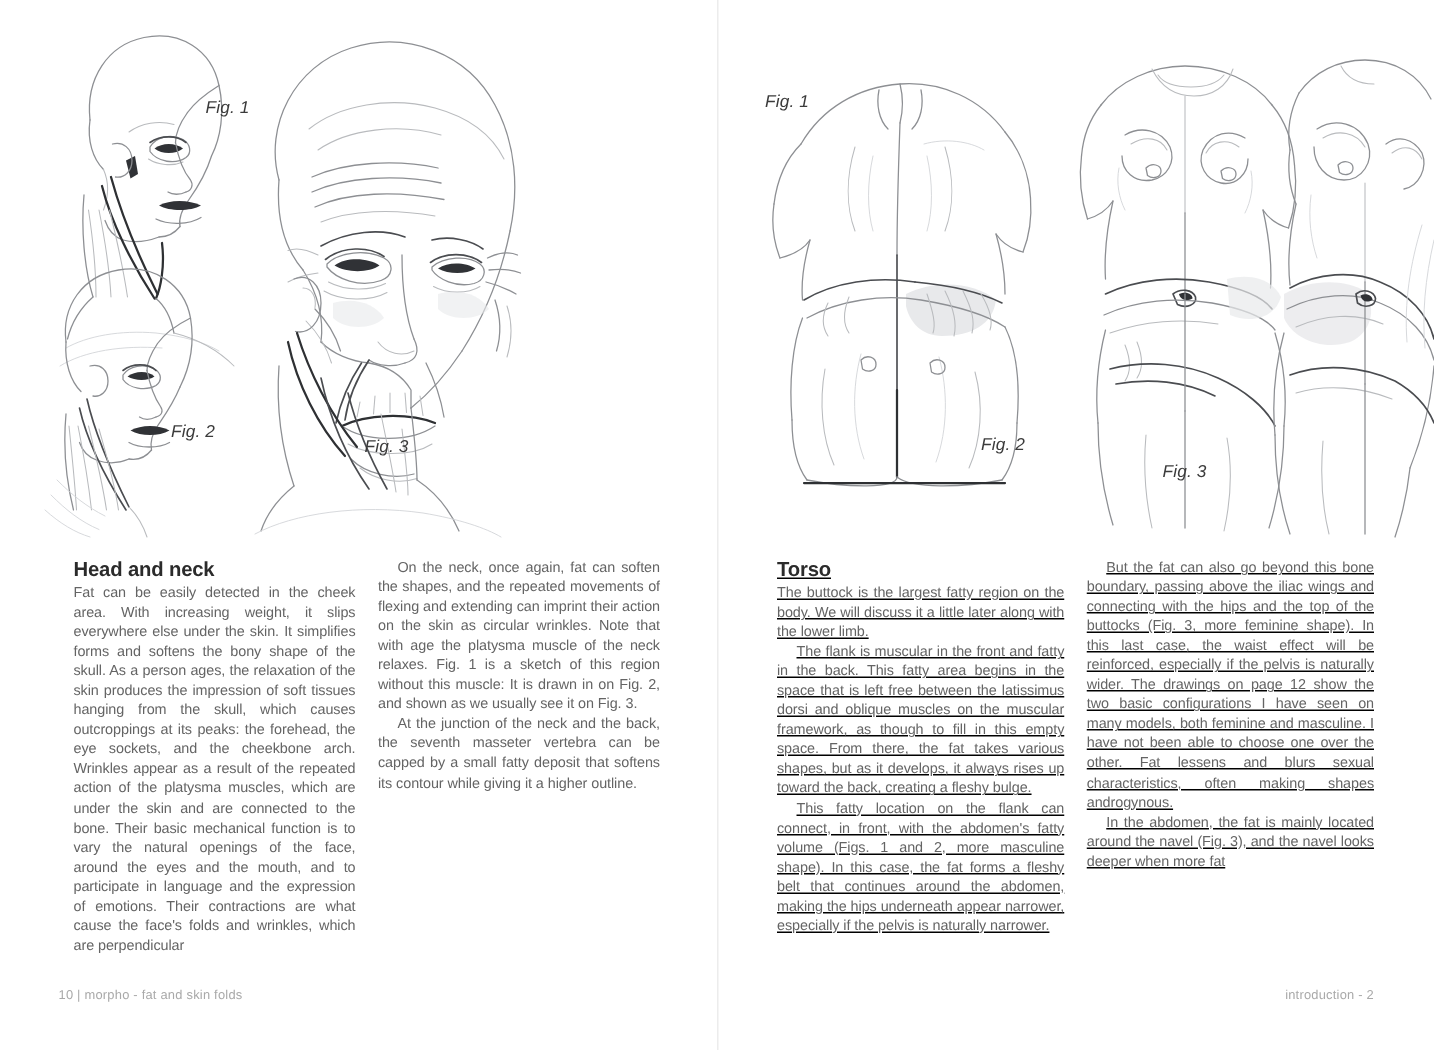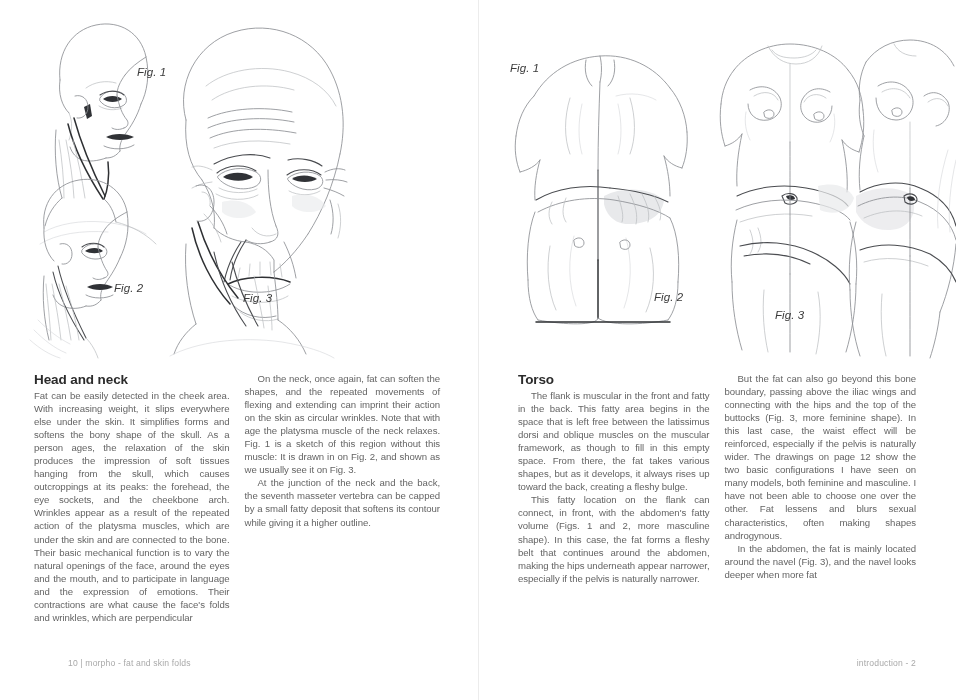--- a/index.html
+++ b/index.html
@@ -67,22 +67,22 @@
   }
 
   
   .columns {
     position: absolute;
     top: 372px;
     bottom: 58px;
     display: flex;
     gap: 15px;
   }
-  .page-left .columns  { left: 34px;  right: 38px; }
-  .page-right .columns { left: 40px;  right: 40px; }
+  .page-left .columns  { left: 49px;  right: 38px; }
+  .page-right .columns { left: 40px;  right: 40px; text-decoration: underline; }
 
   .col {
     flex: 1 1 0;
     min-width: 0;
   }
 
   .sec-title {
     font-family: "Liberation Sans", sans-serif;
     font-size: 13.5px;
     font-weight: bold;
@@ -107,21 +107,21 @@
   
   .footer {
     position: absolute;
     bottom: 28px;
     font-family: "Liberation Sans", sans-serif;
     font-size: 8.6px;
     color: #a9a9a9;
     letter-spacing: .15px;
     white-space: nowrap;
   }
-  .page-left  .footer { left: 68px; }
+  .page-left  .footer { left: 39px; }
   .page-right .footer { right: 40px; }
 
   
   .ln   { fill: none; stroke: #8d8f93; stroke-width: .85; stroke-linecap: round; stroke-linejoin: round; }
   .ln-l { fill: none; stroke: #b9bbbe; stroke-width: .7;  stroke-linecap: round; stroke-linejoin: round; }
   .ln-f { fill: none; stroke: #d3d5d8; stroke-width: .6;  stroke-linecap: round; stroke-linejoin: round; }
   .ln-d { fill: none; stroke: #4a4c50; stroke-width: 1.1; stroke-linecap: round; stroke-linejoin: round; }
   .ln-dd{ fill: none; stroke: #2e3033; stroke-width: 1.5; stroke-linecap: round; stroke-linejoin: round; }
   .fl-d { fill: #303236; stroke: none; }
   .fl-s { fill: #e8e9eb; stroke: none; }
@@ -469,20 +469,21 @@
       </svg>
 
       <div class="fig-label" style="left:32px; top:62px;">Fig. 1</div>
       <div class="fig-label" style="left:176px; top:291px;">Fig. 2</div>
       <div class="fig-label" style="left:297px; top:309px;">Fig. 3</div>
     </div>
 
     <div class="columns">
       <div class="col">
         <h2 class="sec-title">Torso</h2>
+        <p>The buttock is the largest fatty region on the body. We will discuss it a little later along with the lower limb.</p>
         <p class="indent">The flank is muscular in the front and fatty in the back. This fatty area begins in the space that is left free between the latissimus dorsi and oblique muscles on the muscular framework, as though to fill in this empty space. From there, the fat takes various shapes, but as it develops, it always rises up toward the back, creating a fleshy bulge.</p>
         <p class="indent">This fatty location on the flank can connect, in front, with the abdomen's fatty volume (Figs. 1 and 2, more masculine shape). In this case, the fat forms a fleshy belt that continues around the abdomen, making the hips underneath appear narrower, especially if the pelvis is naturally narrower.</p>
       </div>
       <div class="col">
         <p class="indent">But the fat can also go beyond this bone boundary, passing above the iliac wings and connecting with the hips and the top of the buttocks (Fig. 3, more feminine shape). In this last case, the waist effect will be reinforced, especially if the pelvis is naturally wider. The drawings on page 12 show the two basic configurations I have seen on many models, both feminine and masculine. I have not been able to choose one over the other. Fat lessens and blurs sexual characteristics, often making shapes androgynous.</p>
         <p class="indent">In the abdomen, the fat is mainly located around the navel (Fig. 3), and the navel looks deeper when more fat</p>
       </div>
     </div>
 
     <div class="footer">introduction - 2</div>

